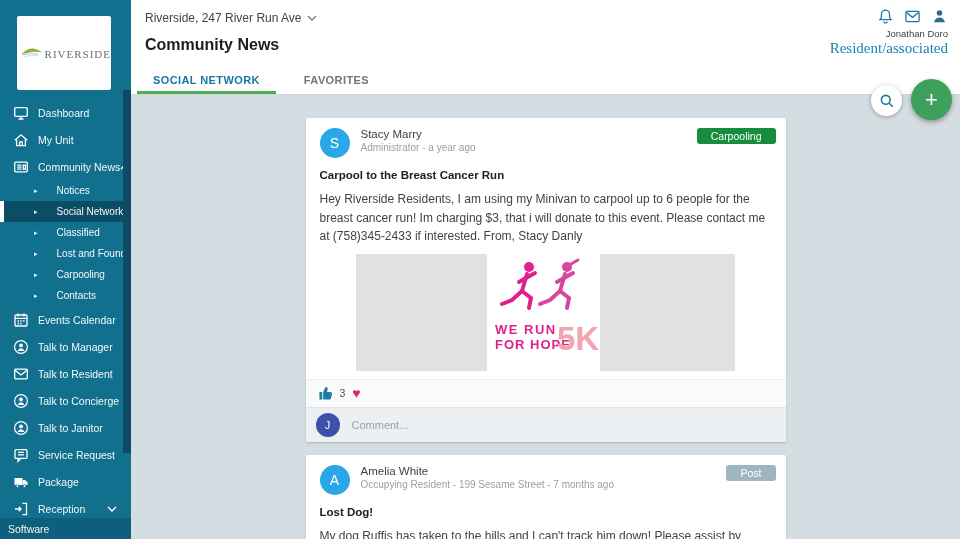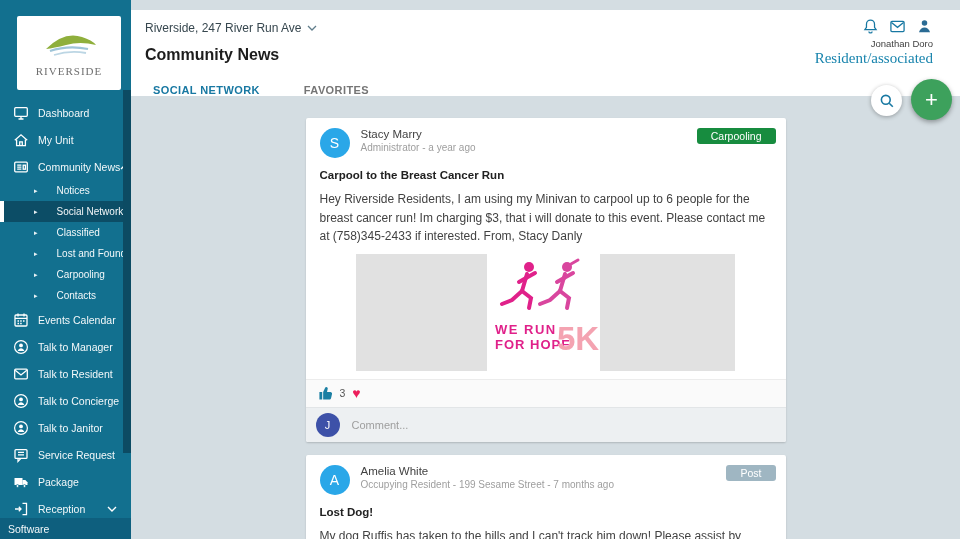--- a/index.html
+++ b/index.html
@@ -1,49 +1,49 @@
 <!DOCTYPE html>
 <html><head>
 <meta charset="utf-8">
 <style>
   * { margin:0; padding:0; box-sizing:border-box; }
   html,body { width:960px; height:539px; overflow:hidden; font-family:"Liberation Sans", sans-serif; background:#d4dde2; }
   .app { position:relative; width:960px; height:539px; }
 
   
   .sidebar { position:absolute; left:0; top:0; width:131px; height:539px; background:#12708f; color:#fff; }
-  .logo-box { position:absolute; left:17px; top:16px; width:104px; height:74px; background:#fff; border-radius:2px;
-              display:flex; flex-direction:column; align-items:center; justify-content:center; }
+  .logo-box { position:absolute; left:17px; top:16px; width:94px; height:74px; background:#fff; border-radius:2px;
+              display:flex; flex-direction:row; align-items:center; justify-content:center; }
   .logo-name { font-family:"Liberation Serif", serif; font-size:11px; letter-spacing:1px; color:#6e6e6e; margin-top:2px; }
   .menu { position:absolute; left:0; top:99px; width:131px; }
   .mi { display:flex; align-items:center; height:27px; padding-left:13px; cursor:pointer; }
   .mi .ic { width:16px; height:16px; flex:0 0 16px; margin-right:9px; display:flex; align-items:center; justify-content:center; }
   .mi .lbl { font-size:10.5px; color:rgba(255,255,255,.95); white-space:nowrap; }
   .mi .chev { margin-left:auto; margin-right:14px; }
   .smi { display:flex; align-items:center; height:21px; padding-left:34px; cursor:pointer; position:relative; }
   .smi .arr { font-size:7px; margin-right:6px; color:rgba(255,255,255,.9); }
   .smi .lbl { font-size:10px; color:rgba(255,255,255,.95); white-space:nowrap;padding-left:13px; }
   .smi.active { background:#0c4d66; }
   .smi.active::before { content:""; position:absolute; left:0; top:0; width:4px; height:100%; background:#fff; }
   .side-footer { position:absolute; left:0; bottom:0; width:131px; height:21px; background:#0e5f7e;
                  display:flex; align-items:center; padding-left:8px; font-size:10.5px; color:rgba(255,255,255,.95); }
   .side-scrollbar { position:absolute; left:123px; top:90px; width:8px; height:363px; background:#0c4b63; }
 
   
   .main { position:absolute; left:131px; top:0; width:829px; height:539px; }
-  .main-header { position:absolute; left:0; top:0; width:829px; height:95px; background:#fff; border-bottom:1px solid #cfd4d7;margin-top:10px; }
+  .main-header { position:absolute; left:0; top:0; width:829px; height:95px; background:#fff; border-bottom:1px solid #cfd4d7; }
   .prop-row { position:absolute; left:14px; top:11px; display:flex; align-items:center; gap:5px; cursor:pointer; }
   .prop-row .txt { font-size:12px; color:#37474f; }
   .page-title { position:absolute; left:14px; top:36px; font-size:16px; font-weight:bold; color:#1d1d1d; }
   .tabs { position:absolute; left:0; bottom:0; height:28px; display:flex; }
   .tab { position:relative; height:28px; display:flex; align-items:center; padding:0 22px; font-size:11px; font-weight:bold;
          letter-spacing:.4px; color:#757575; cursor:pointer; }
   .tab.active { color:#1878a2; }
   .tab.active::after { content:""; position:absolute; left:6px; right:6px; bottom:0; height:3px; background:#4caf50; }
-  .user-cluster { position:absolute; right:27px; top:8px; text-align:right; }
+  .user-cluster { position:absolute; right:12px; top:8px; text-align:right; }
   .user-icons { display:flex; gap:10px; justify-content:flex-end; align-items:center; }
   .uicon { width:17px; height:17px; cursor:pointer; }
   .user-name { font-size:9.5px; color:#424242; margin-top:3px; }
   .user-role { font-size:15px; color:#1884ad; margin-top:1px;font-family:Liberation Serif, serif; }
 
   
   .fab-search { position:absolute; right:58px; top:85px; width:31px; height:31px; border-radius:50%; background:#fff;
                 box-shadow:0 1px 4px rgba(0,0,0,.3); display:flex; align-items:center; justify-content:center; cursor:pointer; z-index:5; }
   .fab-add { position:absolute; right:8px; top:79px; width:41px; height:41px; border-radius:50%; background:#3da15c;
              box-shadow:0 2px 5px rgba(0,0,0,.35); display:flex; align-items:center; justify-content:center; cursor:pointer; z-index:5;

